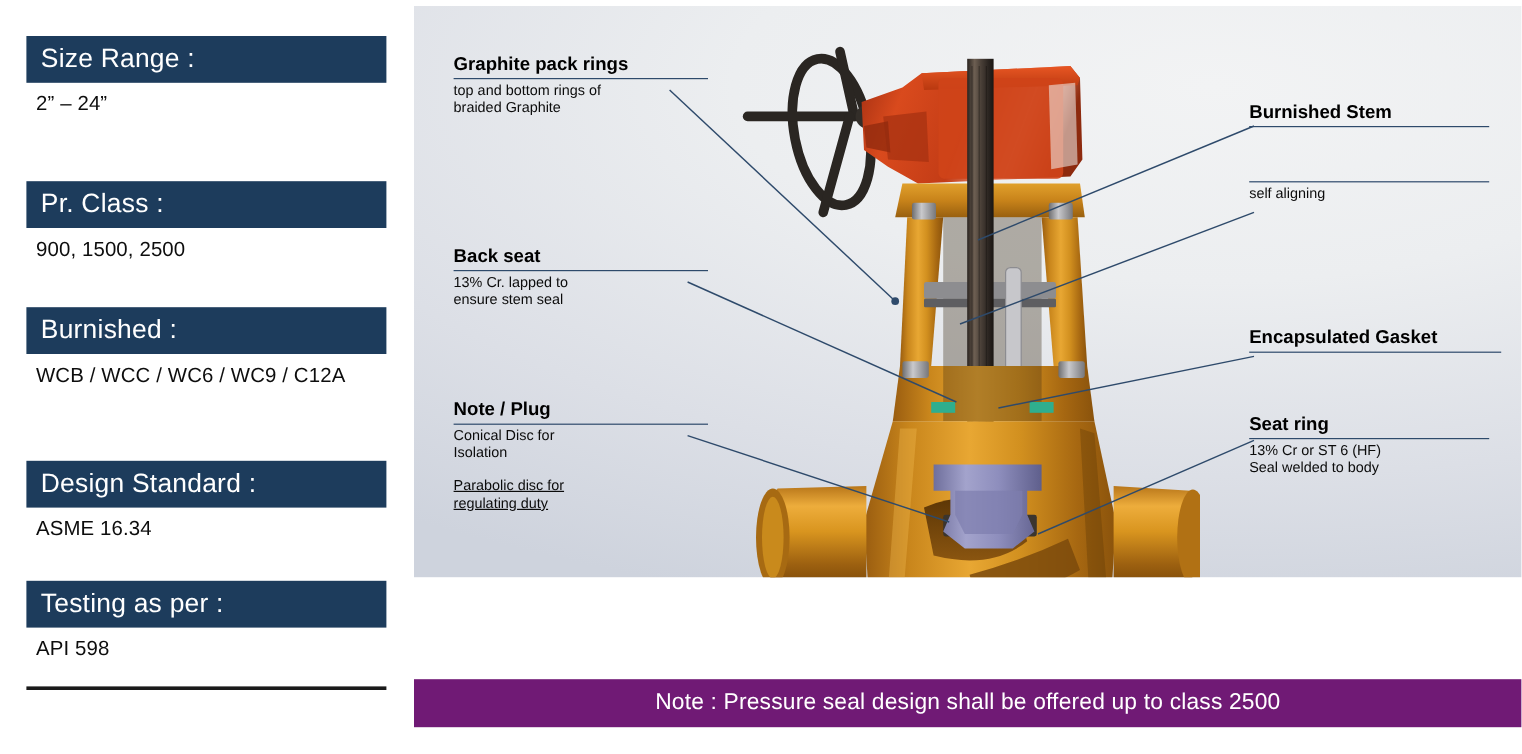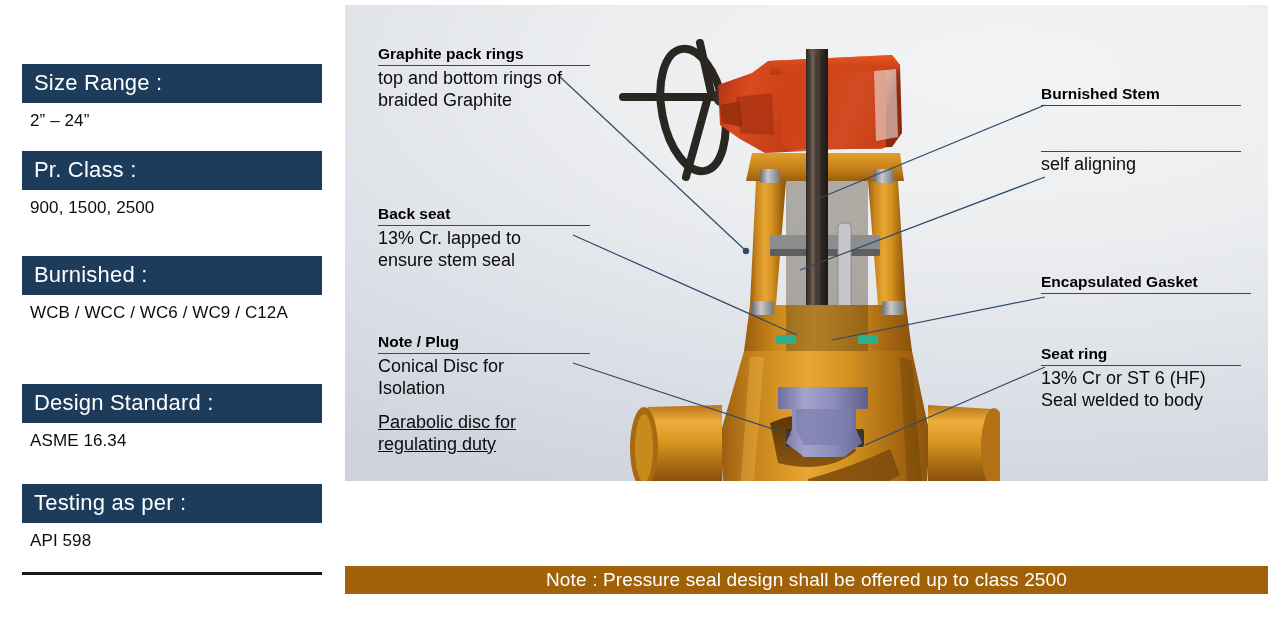--- a/index.html
+++ b/index.html
@@ -46,48 +46,48 @@
   .callout{position:absolute;}
   .callout .c-title{
     font-size:15.5px;font-weight:bold;color:#000000;
     white-space:nowrap;line-height:1.15;
     padding-bottom:2px;
   }
   .callout .c-rule{
     height:0;border-top:1px solid #2e4a6b;
   }
   .callout .c-sub{
-    font-size:18px;color:#0b0b0b;line-height:1.22;
+    font-size:12px;color:#0b0b0b;line-height:1.22;
     white-space:pre-line;padding-top:2px;
   }
   .callout .c-sub + .c-sub{padding-top:12px;text-decoration:underline;}
   .callout.right{text-align:left;}
 
   
   #leader-lines{position:absolute;left:0;top:0;width:923px;height:560px;pointer-events:none;}
 
   
   #valve-art{position:absolute;left:255px;top:0px;width:400px;height:560px;}
 
   
   #note-bar{
-    position:absolute;left:345px;top:566px;width:923px;height:28px;
-    background:#a16207;
+    position:absolute;left:345px;top:566px;width:923px;height:40px;
+    background:#701a75;
     color:#ffffff;font-size:19px;font-weight:400;
     display:flex;align-items:center;justify-content:center;
     letter-spacing:.15px;
     text-align:center;
   }
 </style>
 </head>
 <body>
 
 <div id="spec-sidebar">
 
-  <div class="spec-block" style="top:64px;">
+  <div class="spec-block" style="top:30px;">
     <div class="spec-header">Size Range :</div>
     <div class="spec-value">2” – 24”</div>
   </div>
 
   <div class="spec-block" style="top:151px;">
     <div class="spec-header">Pr. Class :</div>
     <div class="spec-value">900, 1500, 2500</div>
   </div>
 
   <div class="spec-block" style="top:256px;">

